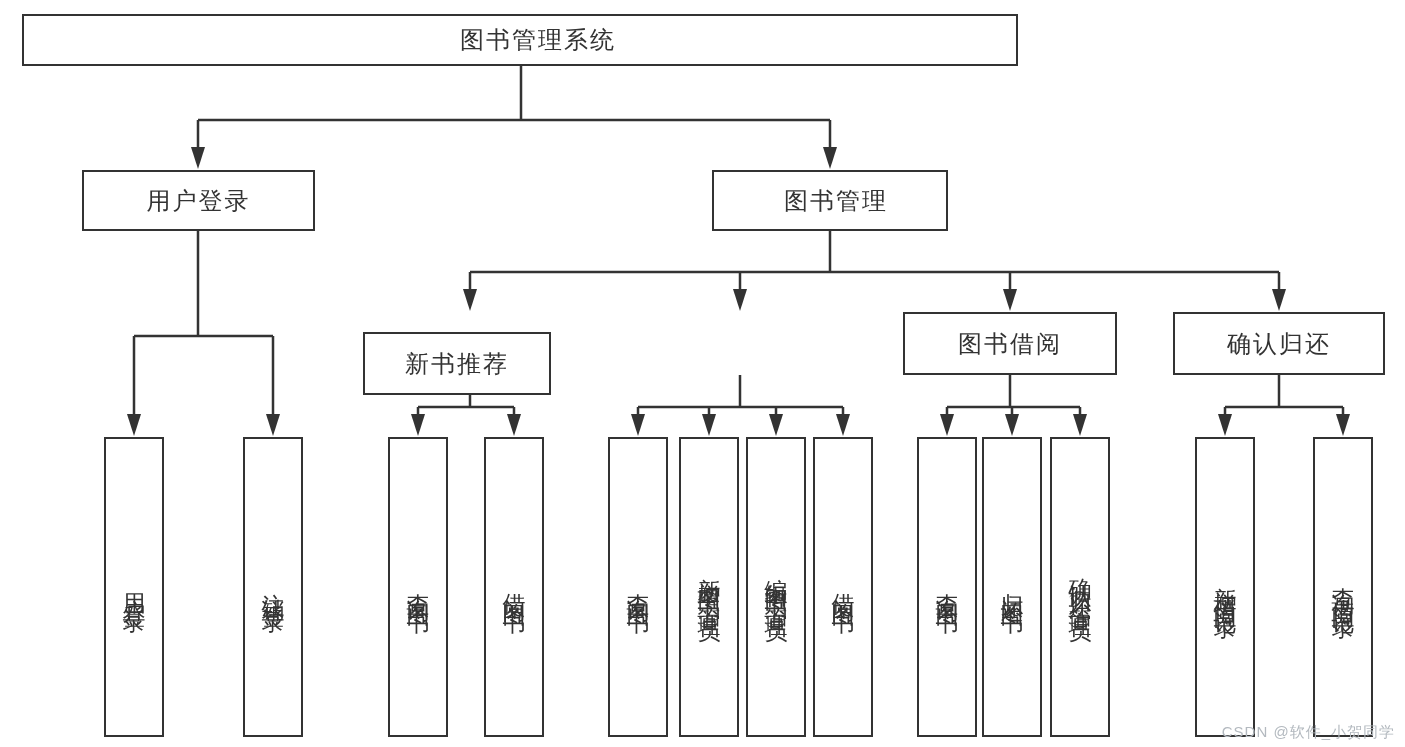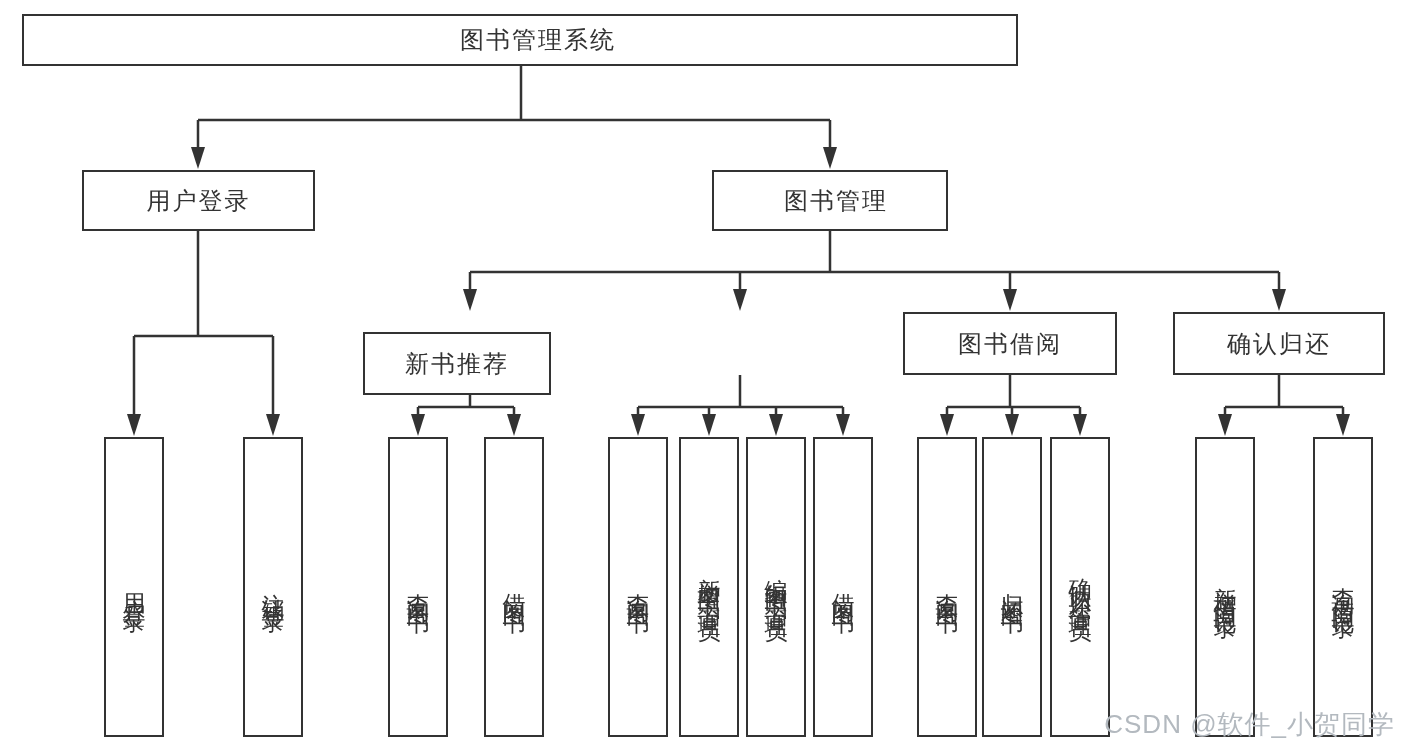--- a/index.html
+++ b/index.html
@@ -41,21 +41,21 @@
   
   .n-l1a{left:104px;} .n-l1b{left:243px;}
   .n-l2a{left:388px;} .n-l2b{left:484px;}
   .n-l3a{left:608px;} .n-l3b{left:679px;} .n-l3c{left:746px;} .n-l3d{left:813px;}
   .n-l4a{left:917px;} .n-l4b{left:982px;} .n-l4c{left:1050px;}
   .n-l5a{left:1195px;} .n-l5b{left:1313px;}
   .watermark{
     position:absolute;
     right:10px;bottom:5px;
     color:#b3b9bf;
-    font-size:26px;
+    font-size:15px;
     letter-spacing:1px;
   }
 </style>
 </head>
 <body>
 
 <div class="stage">
 
   <svg class="connectors" width="1405" height="747" viewBox="0 0 1405 747" fill="none" stroke="#333333" stroke-width="2.5">
 

